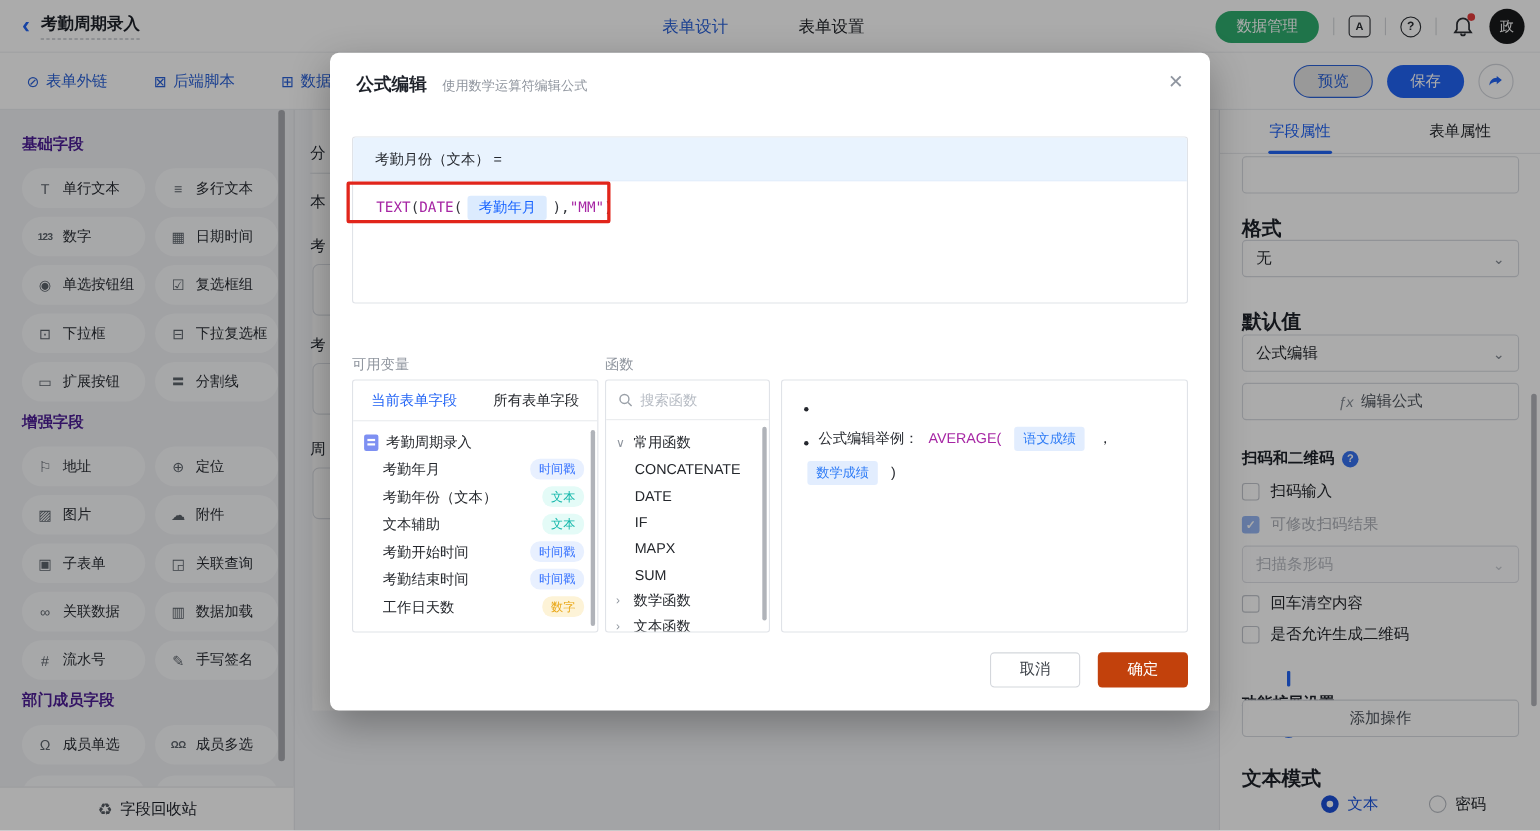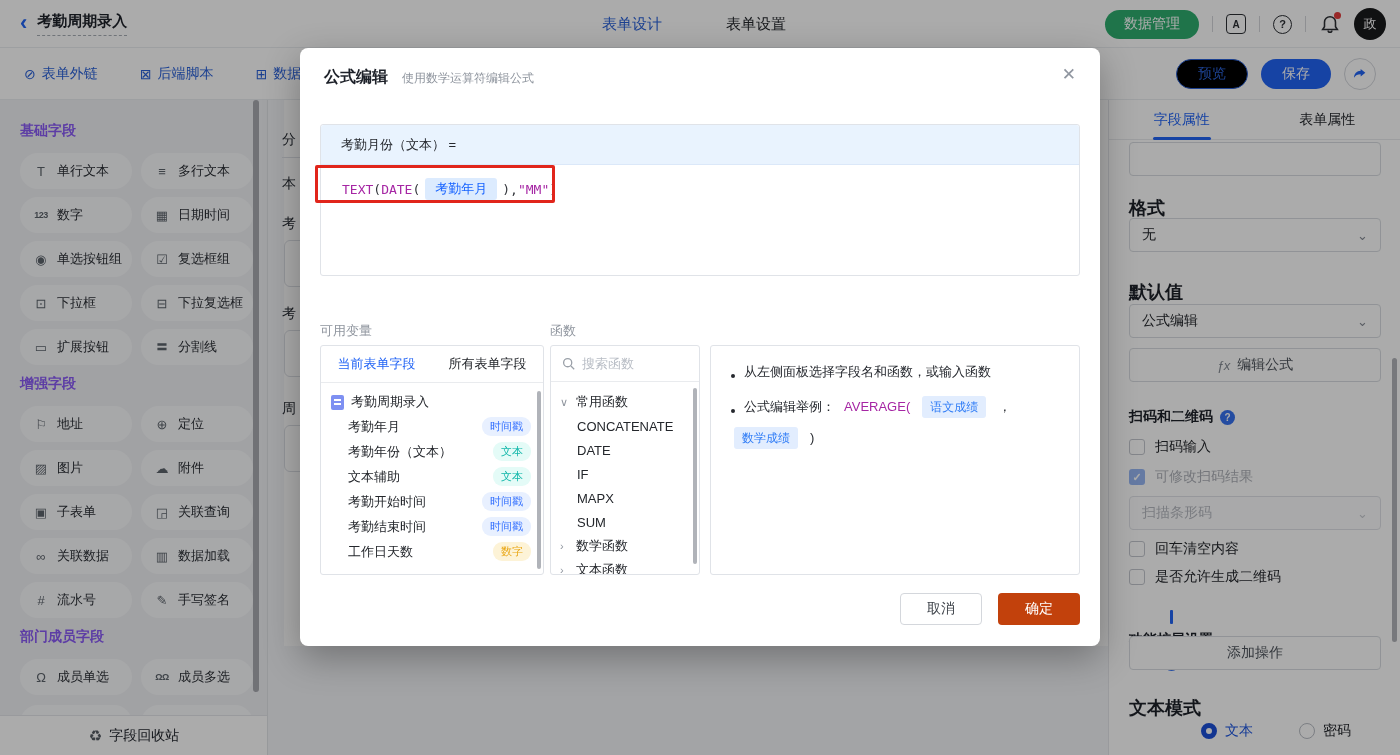--- a/index.html
+++ b/index.html
@@ -31,31 +31,31 @@
             display:flex; align-items:center; justify-content:center; }
 
   
   .subbar { position:absolute; top:48px; left:0; right:0; height:52px; background:#fff;
             border-bottom:1px solid #ebedf0; display:flex; align-items:center; padding:0 24px; z-index:1; }
   .sub-links { display:flex; gap:42px; }
   .sub-link { color:#2b62d9; font-size:14px; display:flex; align-items:center; gap:6px; cursor:pointer; white-space:nowrap; }
   .sub-link .ic { font-size:14px; }
   .sub-right { margin-left:auto; display:flex; align-items:center; gap:13px; }
   .btn-preview { height:30px; padding:0 21px; border:1px solid #2b62d9; color:#2b62d9; border-radius:16px;
-                 background:#000000; font-size:14px; display:flex; align-items:center; cursor:pointer; }
+                 background:#e5e5e5; font-size:14px; display:flex; align-items:center; cursor:pointer; }
   .btn-save { height:30px; padding:0 21px; border-radius:16px; background:#2264f5; color:#fff;
               font-size:14px; display:flex; align-items:center; cursor:pointer; }
   .btn-share { width:32px; height:32px; border-radius:50%; border:1px solid #d3d6dc; background:#fff;
                display:flex; align-items:center; justify-content:center; cursor:pointer; }
 
   
   .sidebar { position:absolute; top:100px; left:0; width:268px; bottom:0; background:#f1f2f5;
              border-right:1px solid #e2e4e8; overflow:hidden; z-index:1; }
   .sb-inner { padding:12px 16px 0 20px; }
-  .sb-title { font-size:14px; font-weight:bold; color:#8b5cf6; margin:10px 0 13px; }
+  .sb-title { font-size:14px; font-weight:bold; color:#4c1d95; margin:10px 0 13px; }
   .sb-grid { display:grid; grid-template-columns:112px 112px; gap:8px 9px; margin-bottom:10px; }
   .sb-pill { height:36px; border-radius:18px; background:#fafbfd; display:flex; align-items:center;
              padding-left:13px; gap:8px; font-size:13px; color:#2a2e34; cursor:grab; }
   .sb-ic { color:#5d646c; font-size:13px; min-width:16px; text-align:center; }
   .sb-ic.small { font-size:9px; font-weight:bold; letter-spacing:-0.5px; }
   .sb-thumb { position:absolute; left:253px; top:0; width:6px; height:592px; border-radius:3px; background:#a9abb0; }
   .sb-footer { position:absolute; bottom:0; left:0; width:268px; height:40px; background:#fff;
                border-top:1px solid #e4e6ea; display:flex; align-items:center; justify-content:center;
                gap:7px; font-size:14px; color:#1d2129; cursor:pointer; }
   .sb-footer .ic { color:#555b63; font-size:15px; }
@@ -515,21 +515,20 @@
           <span class="">文本函数</span>
         </div>
       </div>
     <div class="panel-thumb" style="top:42px; height:176px;"></div>
   </div>
 
   <div class="m-panel help-panel">
     <div class="help-body">
       <div class="help-row">
         <span class="bullet"></span>
-        <span>从左侧面板选择字段名和函数，或输入函数</span>
       </div>
       <div class="help-row">
         <span class="bullet"></span>
         <span>公式编辑举例：</span>
         <span class="hl-fn">AVERAGE(</span>
         <span class="hl-chip">语文成绩</span>
         <span>，</span>
         <span class="hl-chip">数学成绩</span>
         <span>)</span>
       </div>

